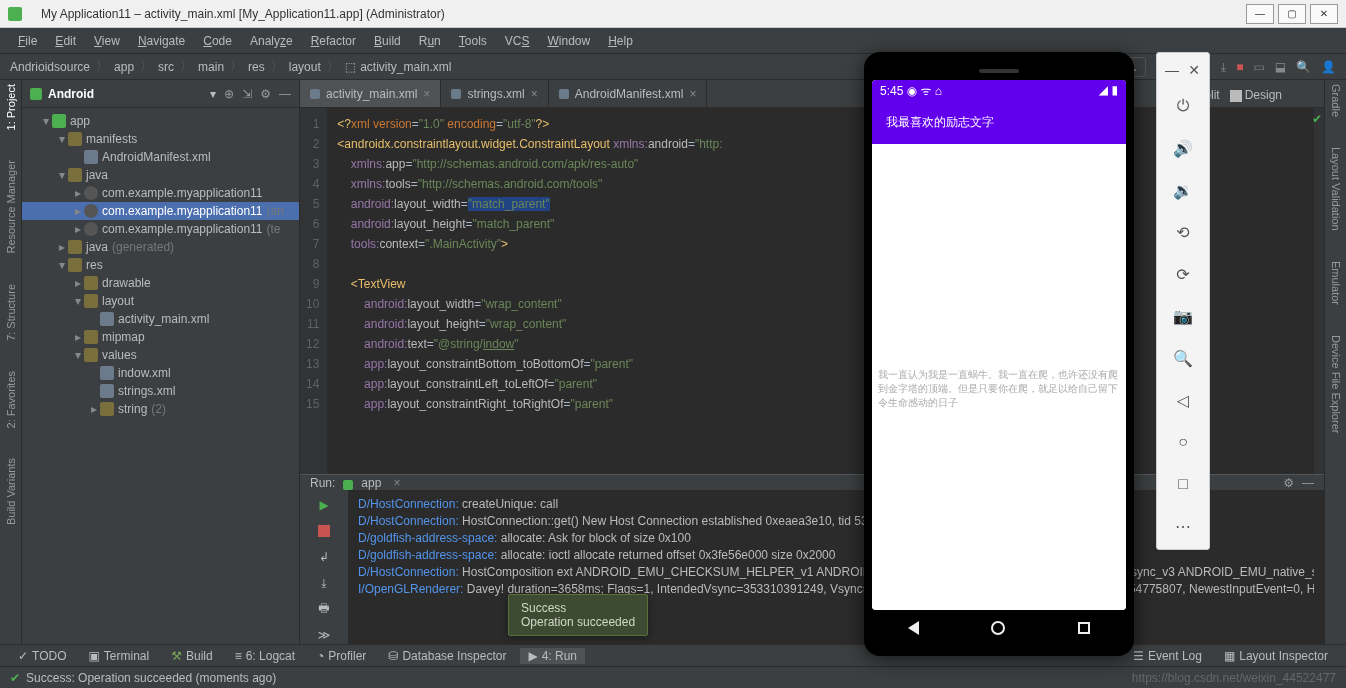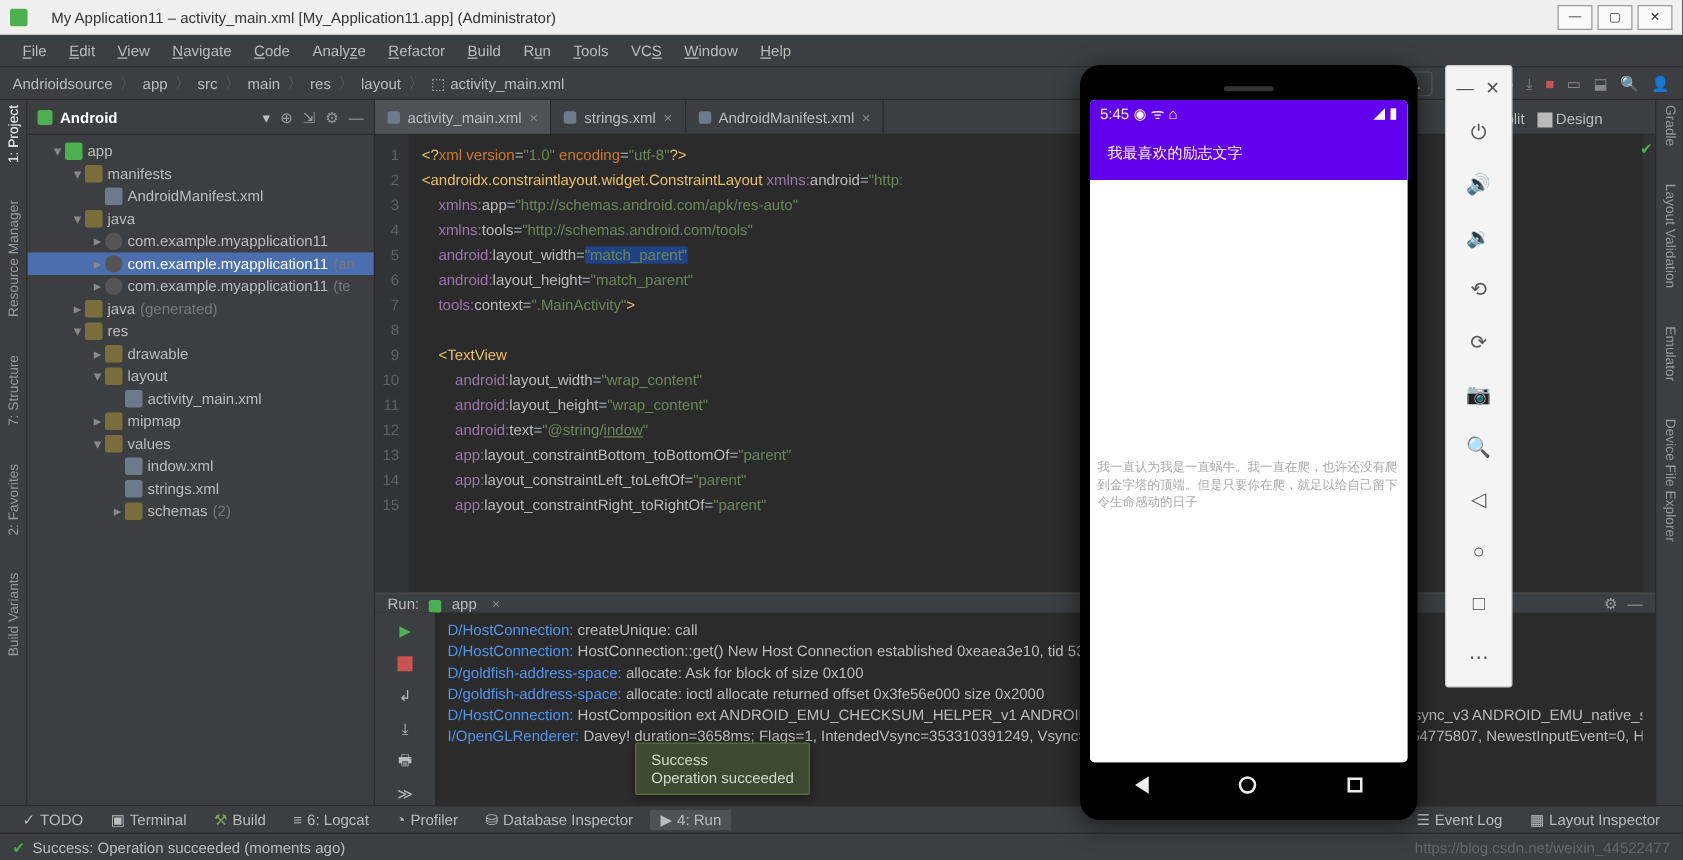--- a/index.html
+++ b/index.html
@@ -295,21 +295,21 @@
           <span>indow.xml</span>
         </div>
         <div class="tree-item ind4">
           <span class="arrow"></span>
           <span class="ficon xml"></span>
           <span>strings.xml</span>
         </div>
         <div class="tree-item ind4">
           <span class="arrow">▸</span>
           <span class="ficon folder"></span>
-          <span>schemas</span>
+          <span>string</span>
           <span class="dim">(2)</span>
         </div>
       </div>
   </div>
 
   <div class="editor-area">
     <div class="editor-tabs" style="position:relative">
       <div class="editor-tab active">
         <span class="tficon" style="background:#6c7b8b"></span>
         <span>activity_main.xml</span>

